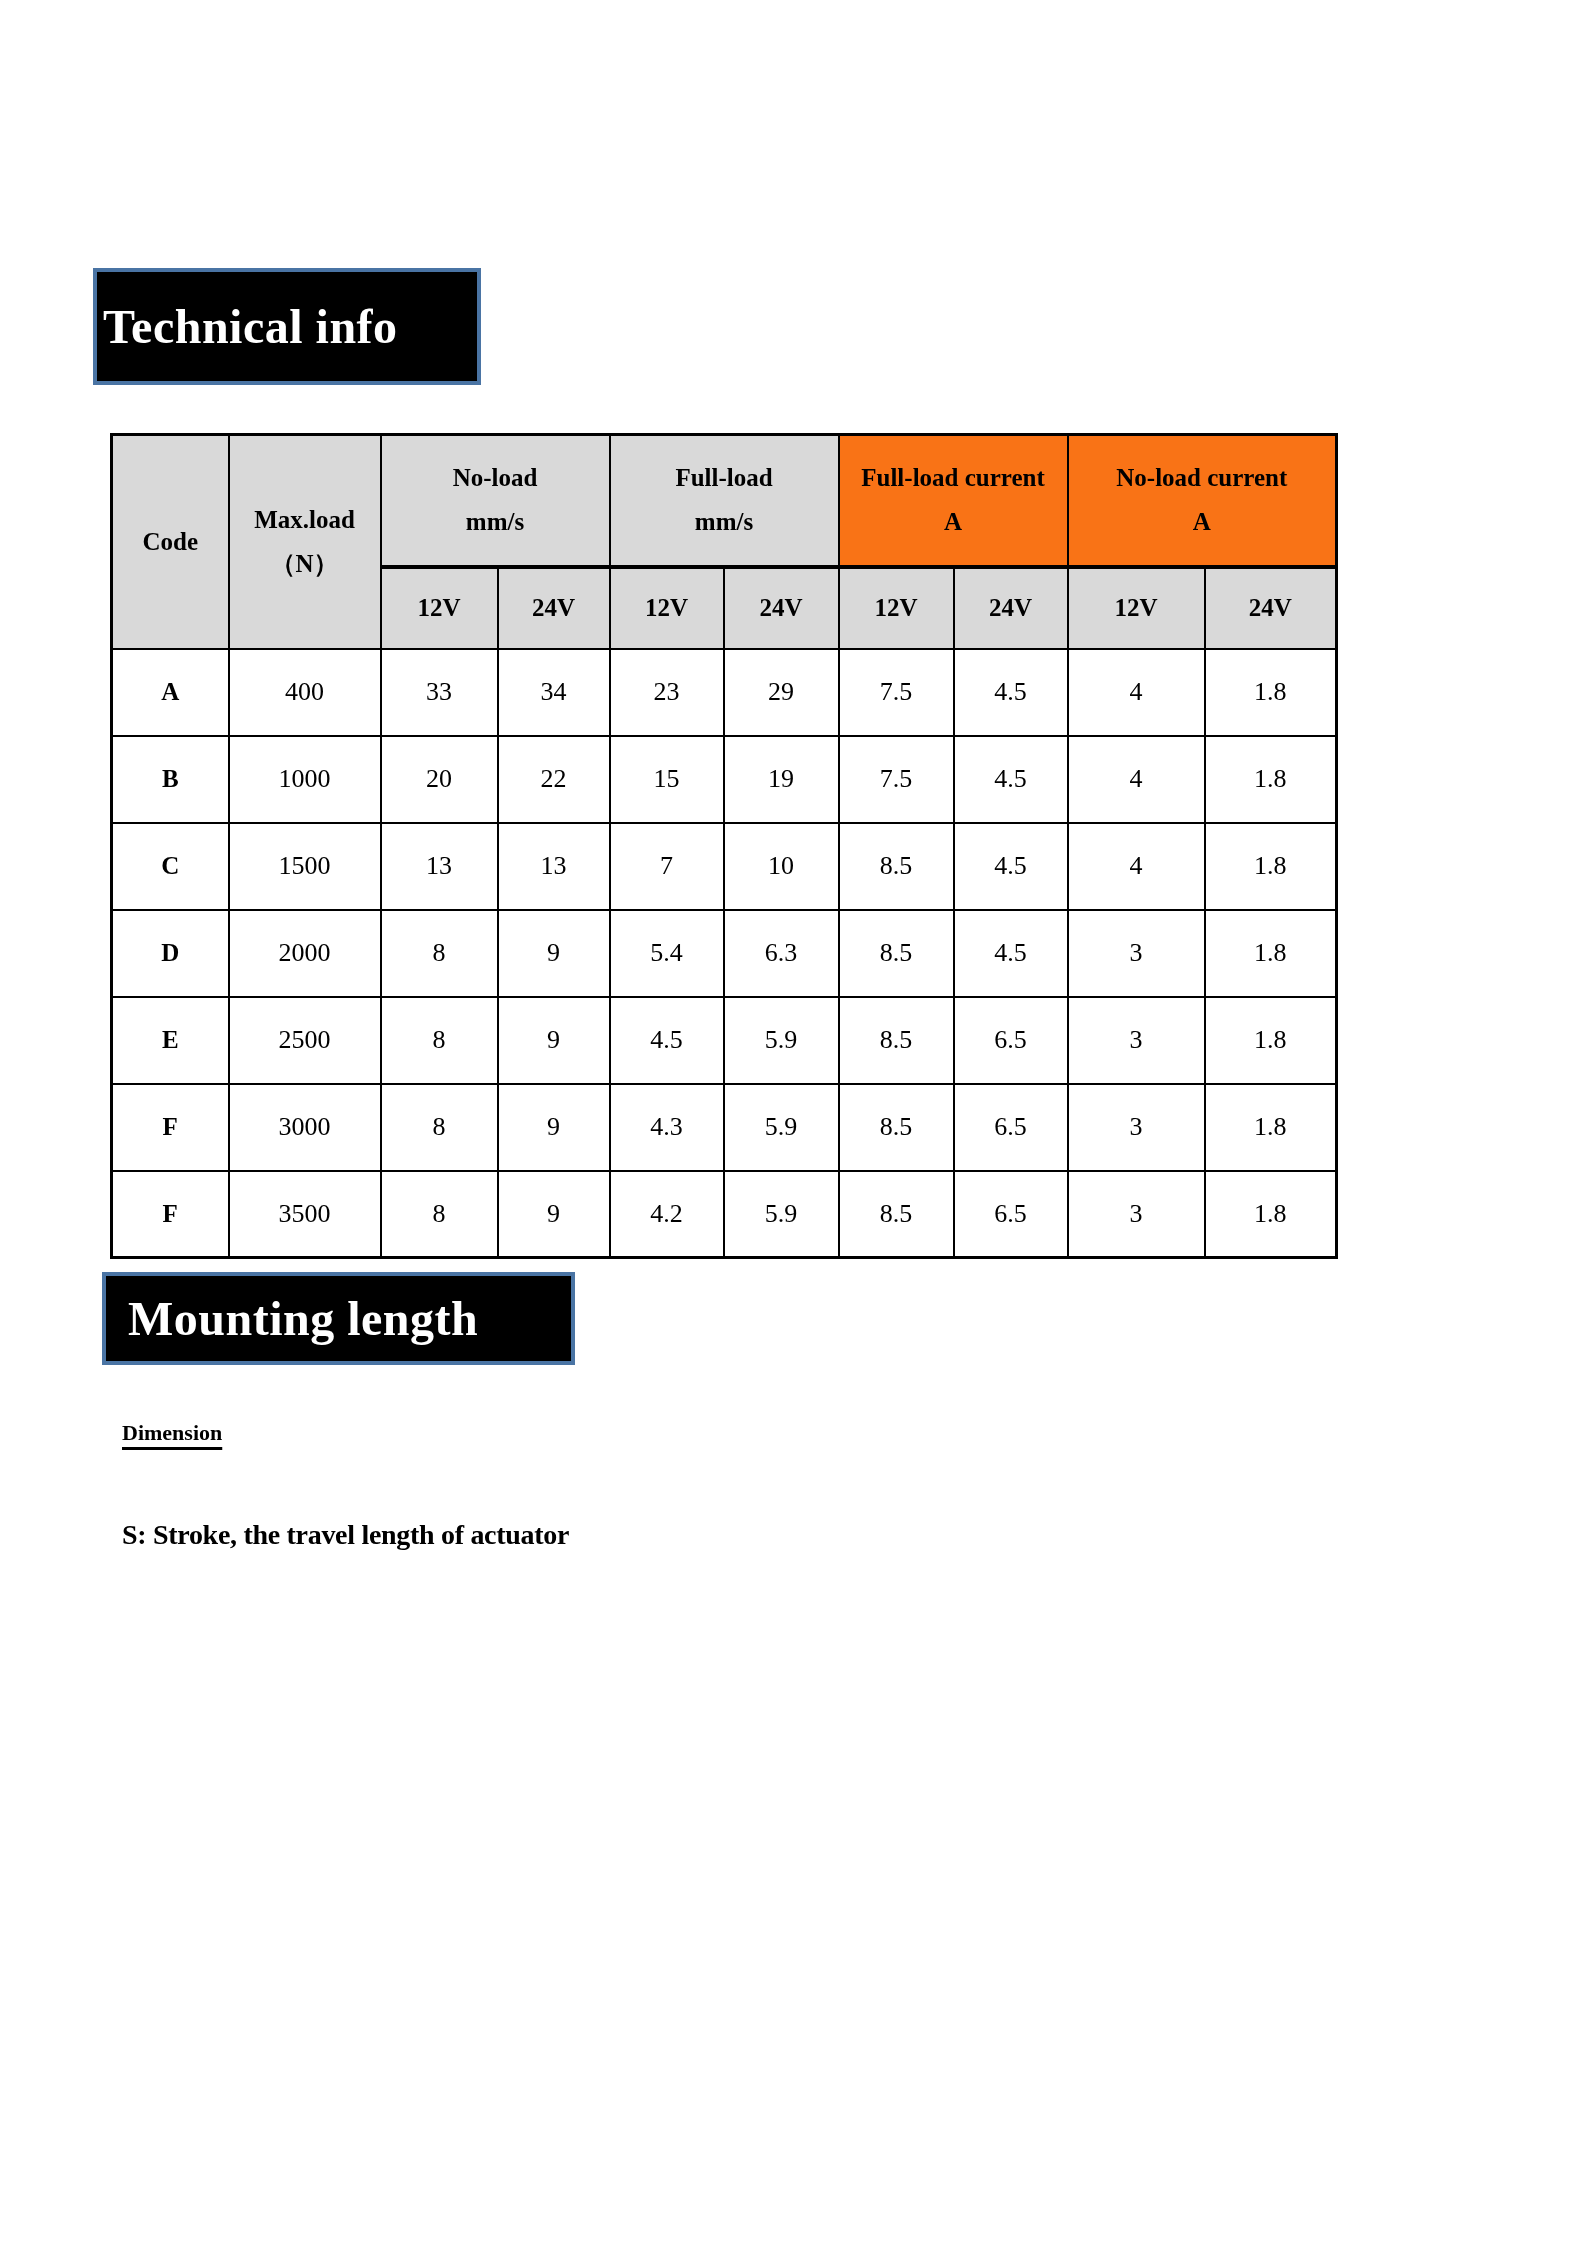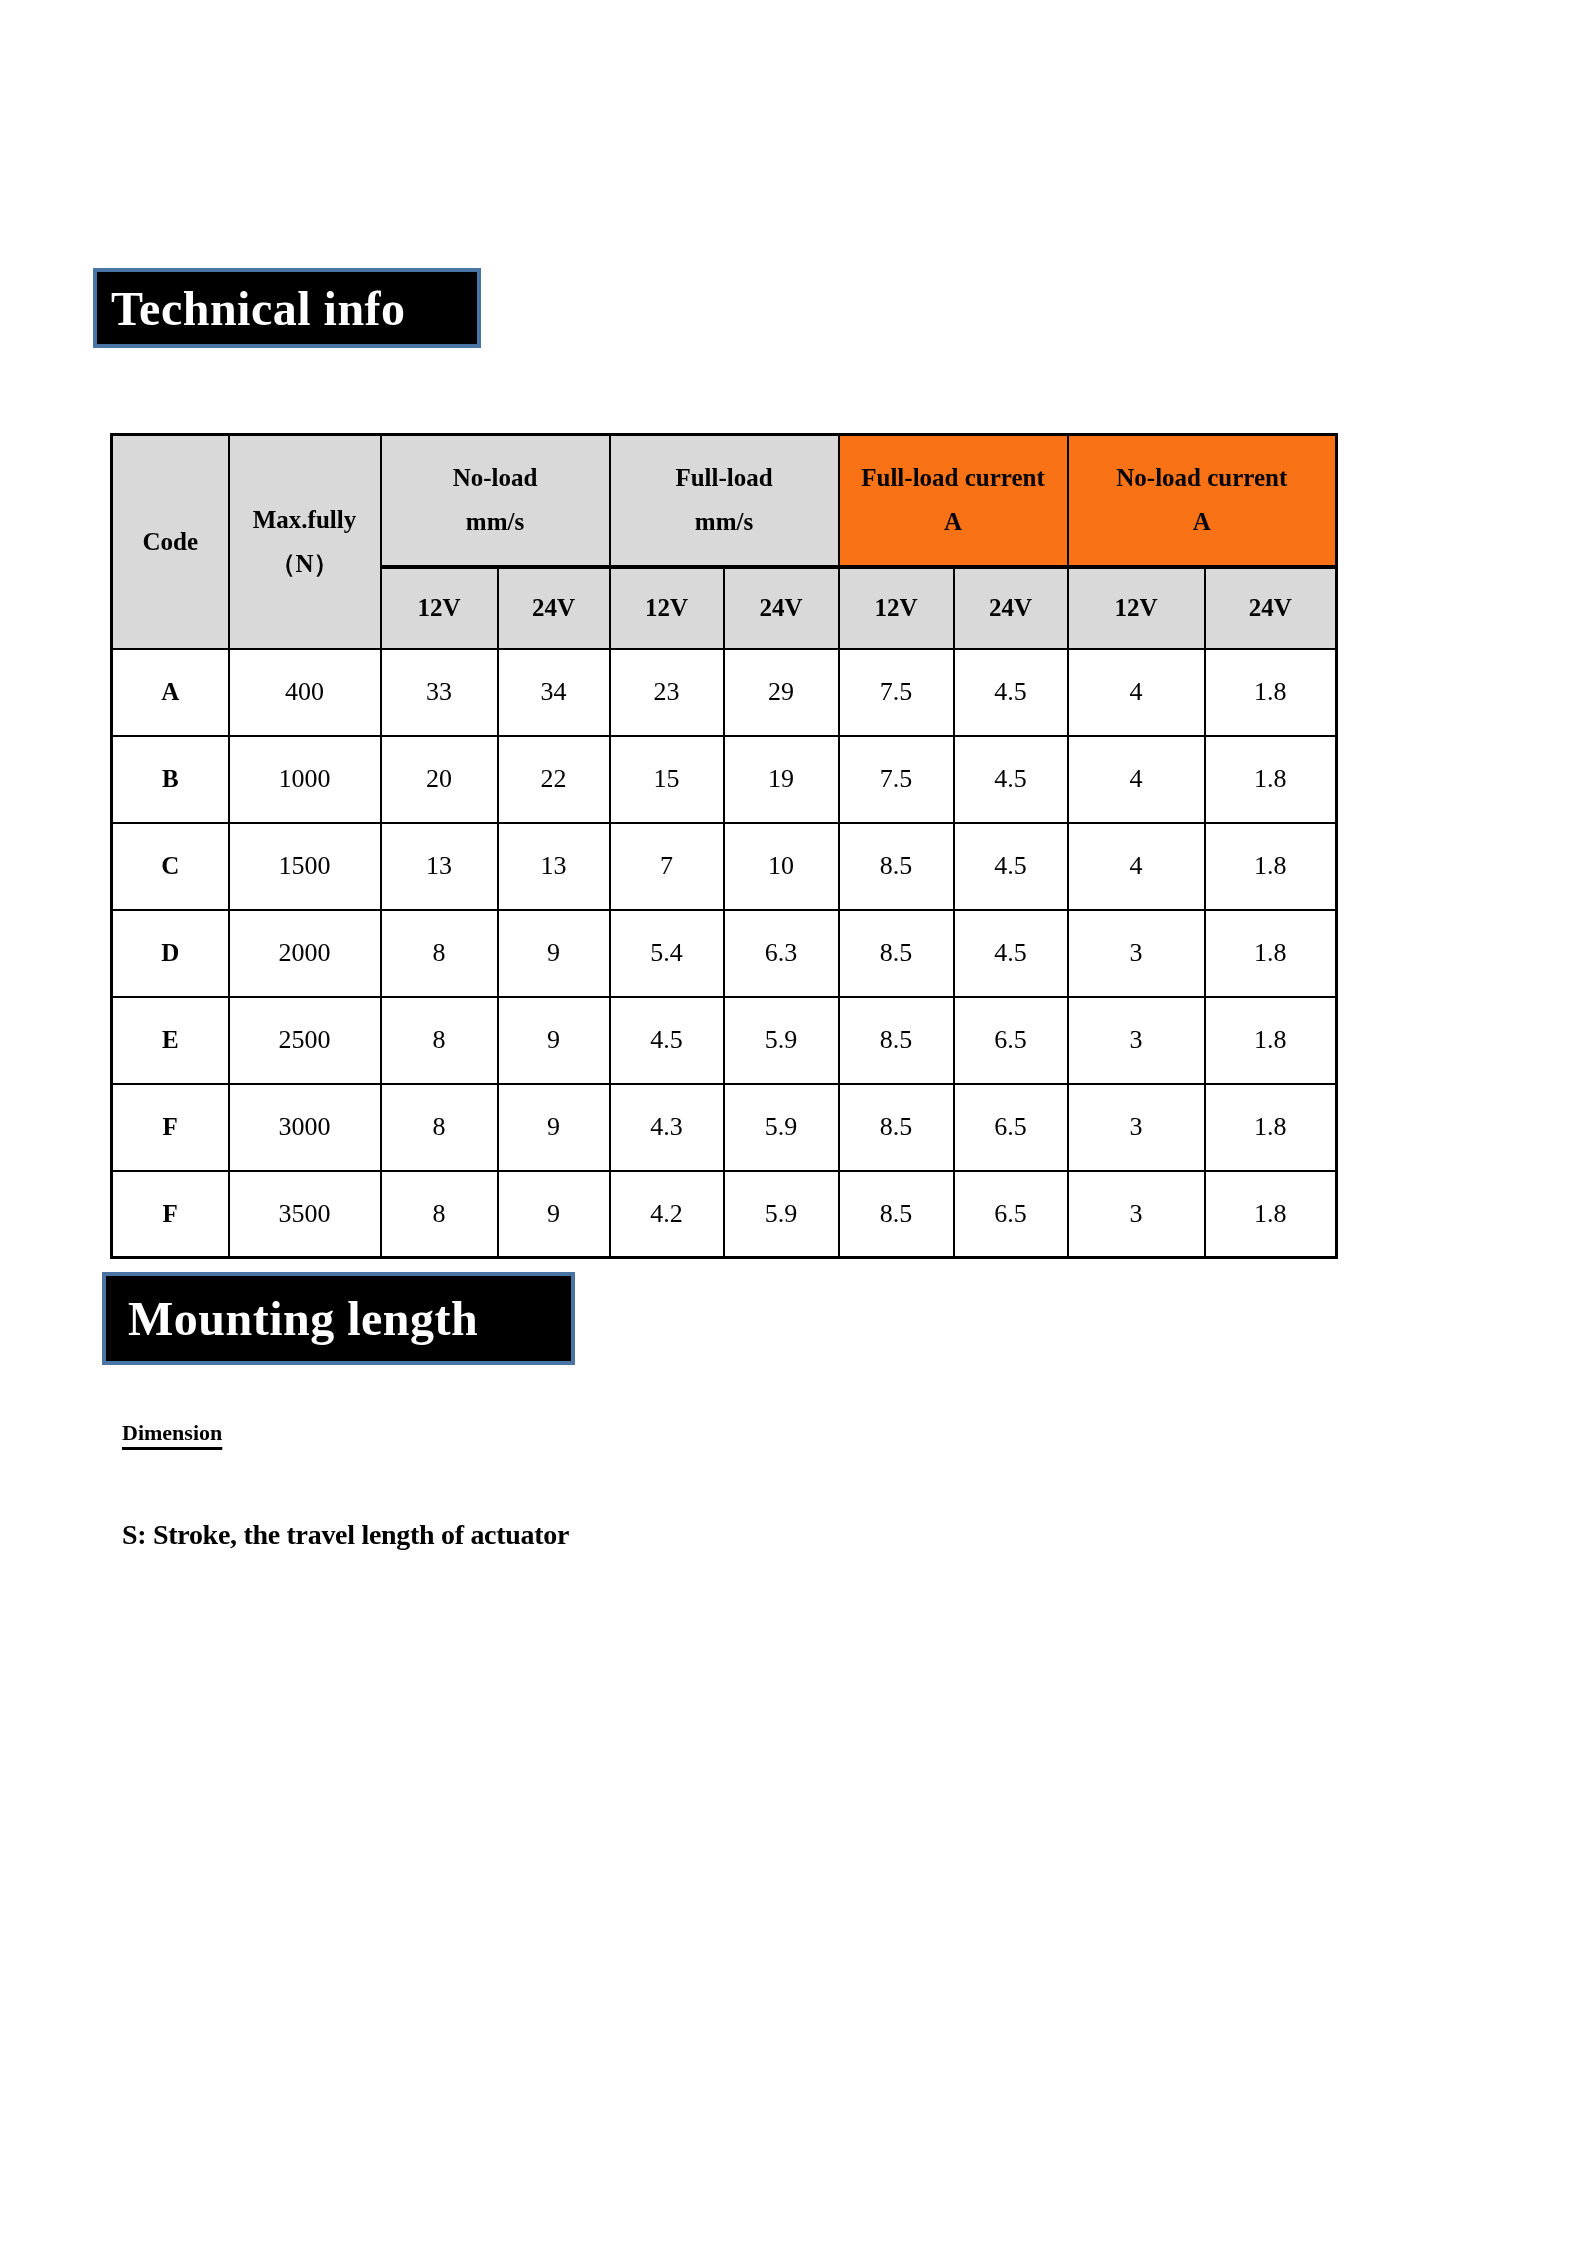--- a/index.html
+++ b/index.html
@@ -20,21 +20,21 @@
     background: #000000;
     border: 4px solid #4a74a4;
     display: flex;
     align-items: center;
     color: #ffffff;
     font-weight: bold;
     font-size: 48px;
     letter-spacing: 0.5px;
     white-space: nowrap;
   }
-  .title-box.tech  { left: 93px;  top: 268px;  width: 388px; height: 80px; padding-left: 14px; }
+  .title-box.tech  { left: 93px;  top: 268px;  width: 388px; height: 117px; padding-left: 6px; }
   .title-box.mount { left: 102px; top: 1272px; width: 473px; height: 93px; padding-left: 22px; }
 
   
   table.spec {
     position: absolute;
     left: 110px;
     top: 433px;
     width: 1225px;
     border-collapse: collapse;
     table-layout: fixed;
@@ -96,21 +96,21 @@
         <col style="width:115px">
       <col style="width:115px">
         <col style="width:114px">
       <col style="width:137px">
         <col style="width:132px">
     </colgroup>
     <tbody>
       <tr class="group-row">
         <th class="corner" rowspan="2">Code</th>
         <th class="corner" rowspan="2">
-          <div class="l1">Max.fully</div>
+          <div class="l1">Max.load</div>
           <div class="l2">（N）</div>
         </th>
         <th class="grp" colspan="2">
           <div class="l1">No-load</div>
           <div class="l2">mm/s</div>
         </th>
         <th class="grp" colspan="2">
           <div class="l1">Full-load</div>
           <div class="l2">mm/s</div>
         </th>

